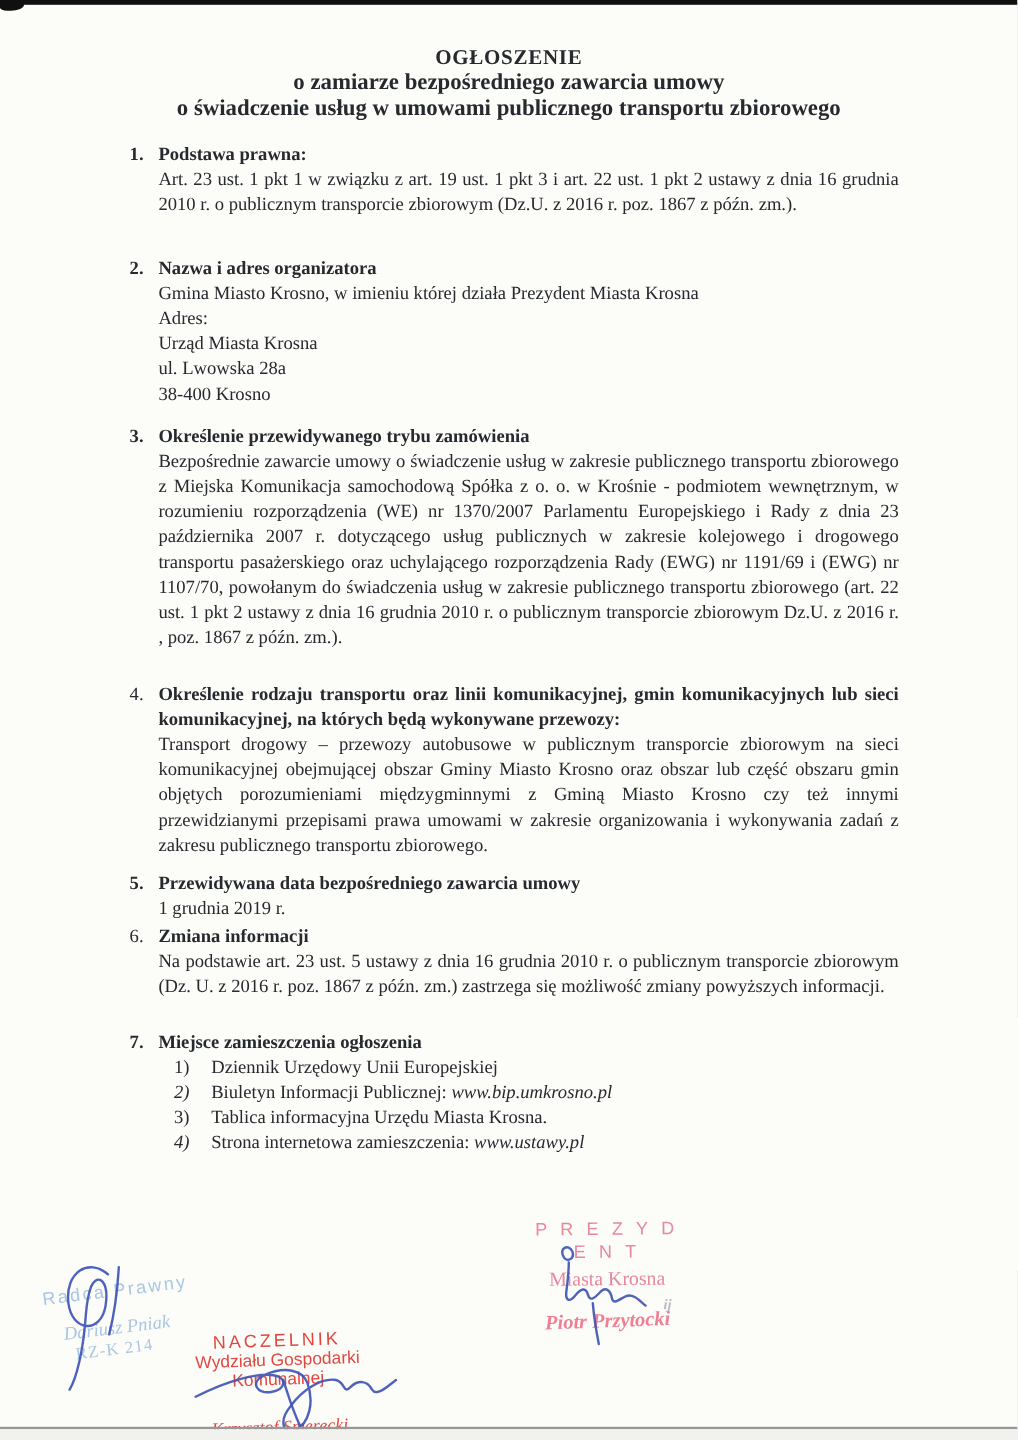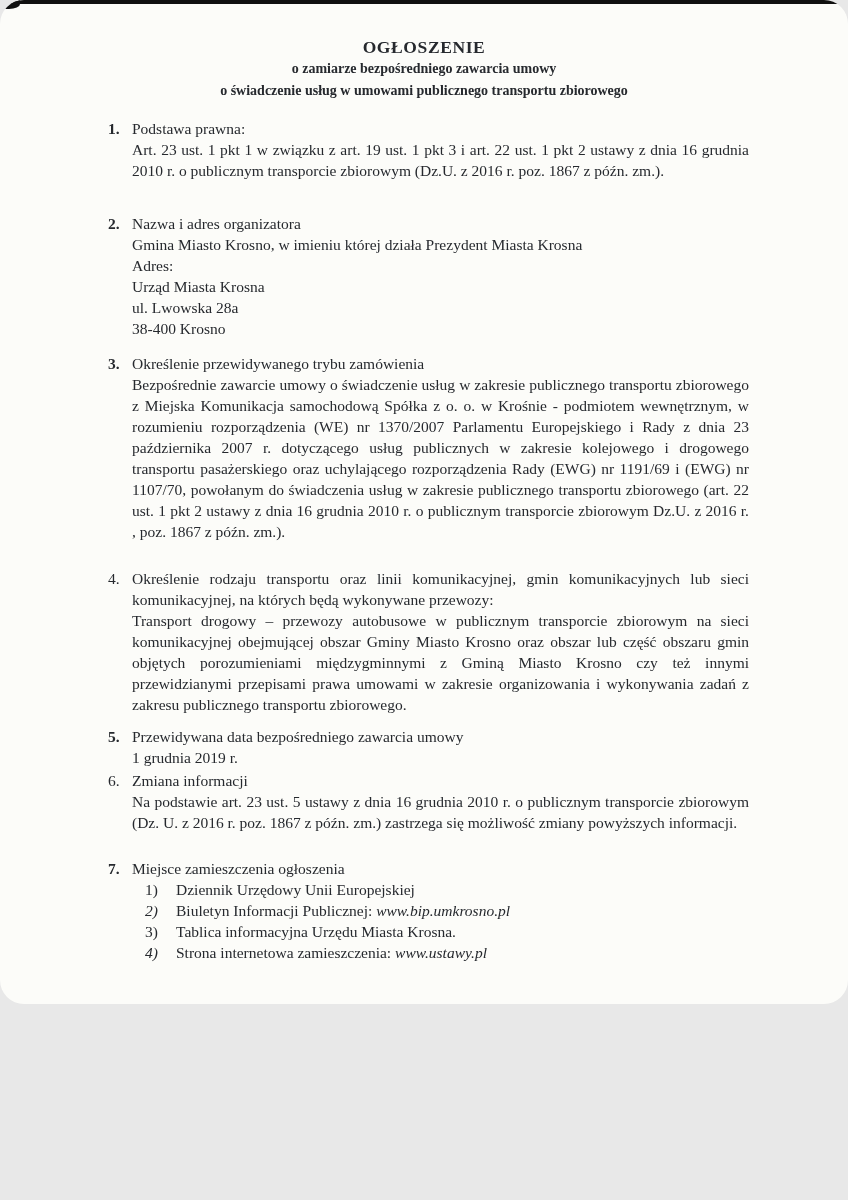--- a/index.html
+++ b/index.html
@@ -1,42 +1,41 @@
 <!DOCTYPE html>
 <html lang="pl" style="--paper: #fcfcf9; --ink: #26292e; --stamp_pink: #e9879c; --stamp_pink_strong: #ef7f95; --stamp_blue_light: #a9c6e2; --stamp_red: #e04840; --signature_blue: #3f55b5;"><head>
 <meta charset="utf-8">
 <style>
   html,body{margin:0;padding:0;background:#e8e8e8;}
   .page{
     position:relative;
-    width:848px;height:1004px;
+    width:848px;height:1200px;
     margin:0 auto;
     background:var(--paper,#fcfcf9);
     overflow:hidden;
     font-family:"Liberation Serif","DejaVu Serif",serif;
     color:var(--ink,#26292e);
-    border-radius:24px;
   }
   
   .edge-top{position:absolute;top:0;left:0;right:0;height:4px;background:#101010;}
   .edge-corner{position:absolute;top:0;left:0;width:20px;height:9px;background:#101010;border-radius:0 0 55% 30%;}
   .edge-bottom{position:absolute;top:1189px;left:0;right:0;height:2px;background:#97979a;}
   .edge-bottom-shade{position:absolute;top:1191px;left:0;right:0;height:9px;background:#f1f1ee;}
 
   
   .title{position:absolute;top:36px;left:0;right:0;text-align:center;font-weight:bold;line-height:22px;}
   .title .t1{font-size:17.5px;letter-spacing:.6px;}
-  .title .t2,.title .t3{font-size:14px;}
+  .title .t2,.title .t3{font-size:19px;}
 
   
   .sec{position:absolute;left:108px;width:641px;display:flex;font-size:15.5px;line-height:21px;}
   .sec .num{width:24px;flex:none;font-weight:bold;}
   .sec .num.plain{font-weight:normal;}
   .sec .content{flex:1;}
-  .head{font-weight:normal;}
+  .head{font-weight:bold;}
   .just{text-align:justify;text-align-last:left;}
   .subitem{display:flex;padding-left:13px;}
   .subitem .inum{width:31px;flex:none;}
   .it{font-style:italic;}
 
   
   .stamp{position:absolute;line-height:1.25;}
   .stamp-president{left:436px;top:1016px;width:140px;text-align:center;color:var(--stamp_pink,#e9879c);transform:rotate(-.6deg);}
   .stamp-president .sp1{font-size:15px;letter-spacing:3.5px;font-family:Liberation Sans, sans-serif;}
   .stamp-president .sp2{font-size:16.5px;margin-top:2px;}

